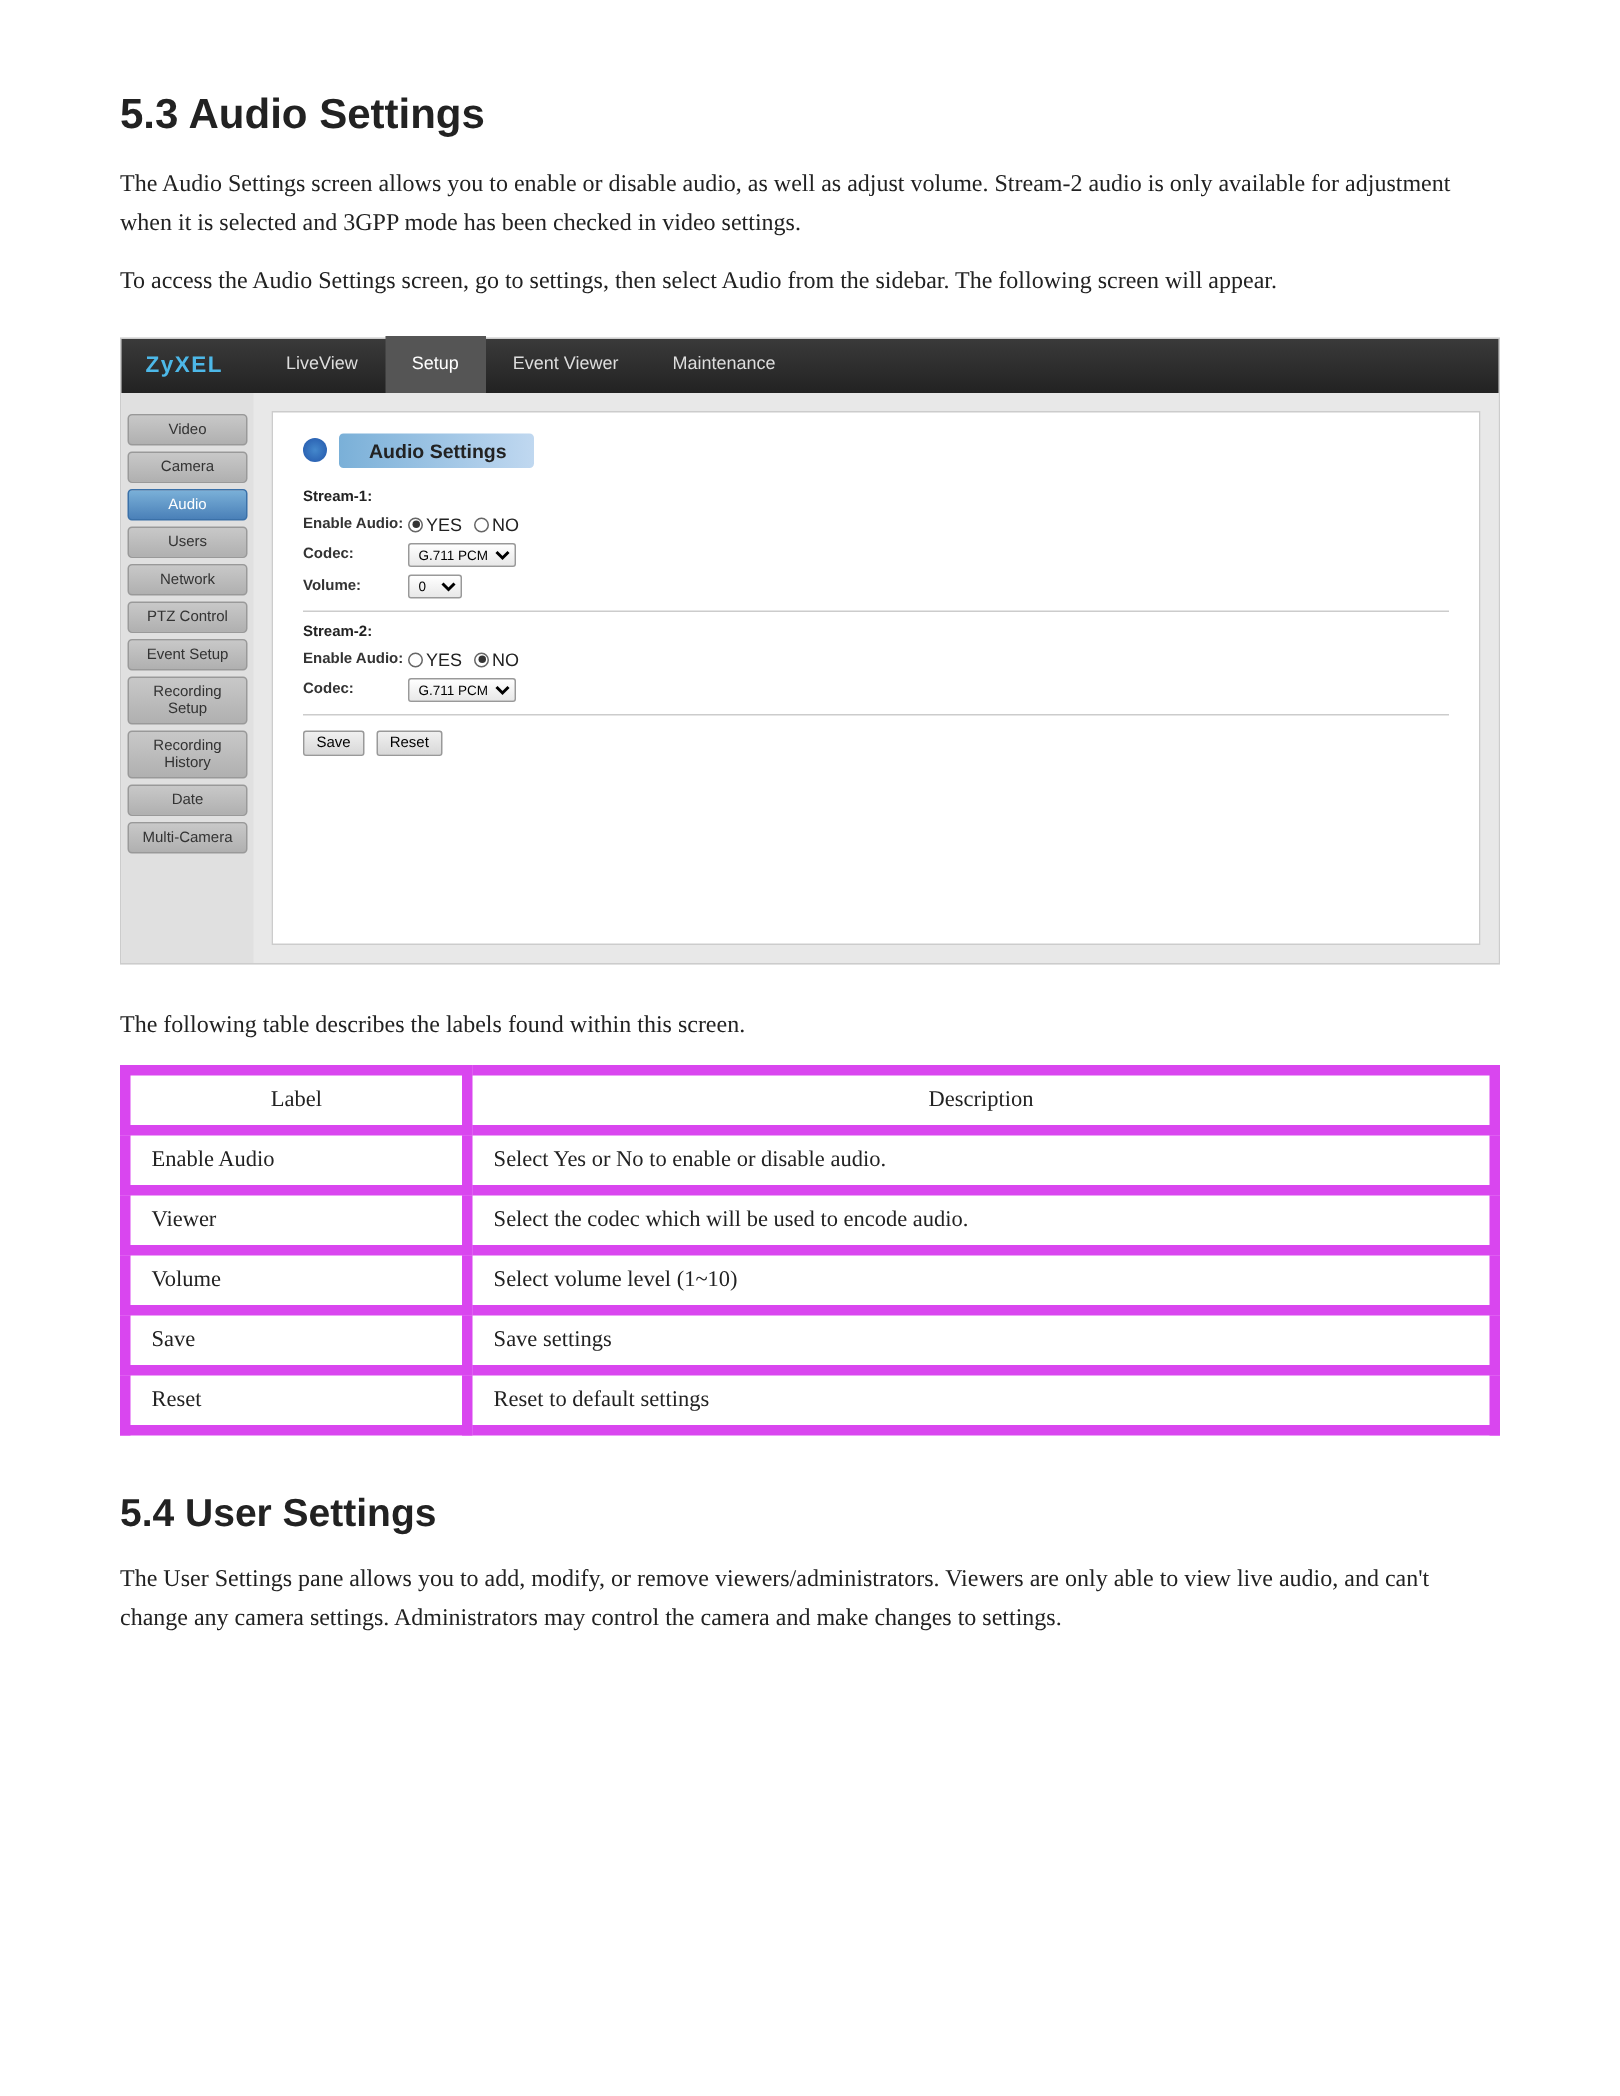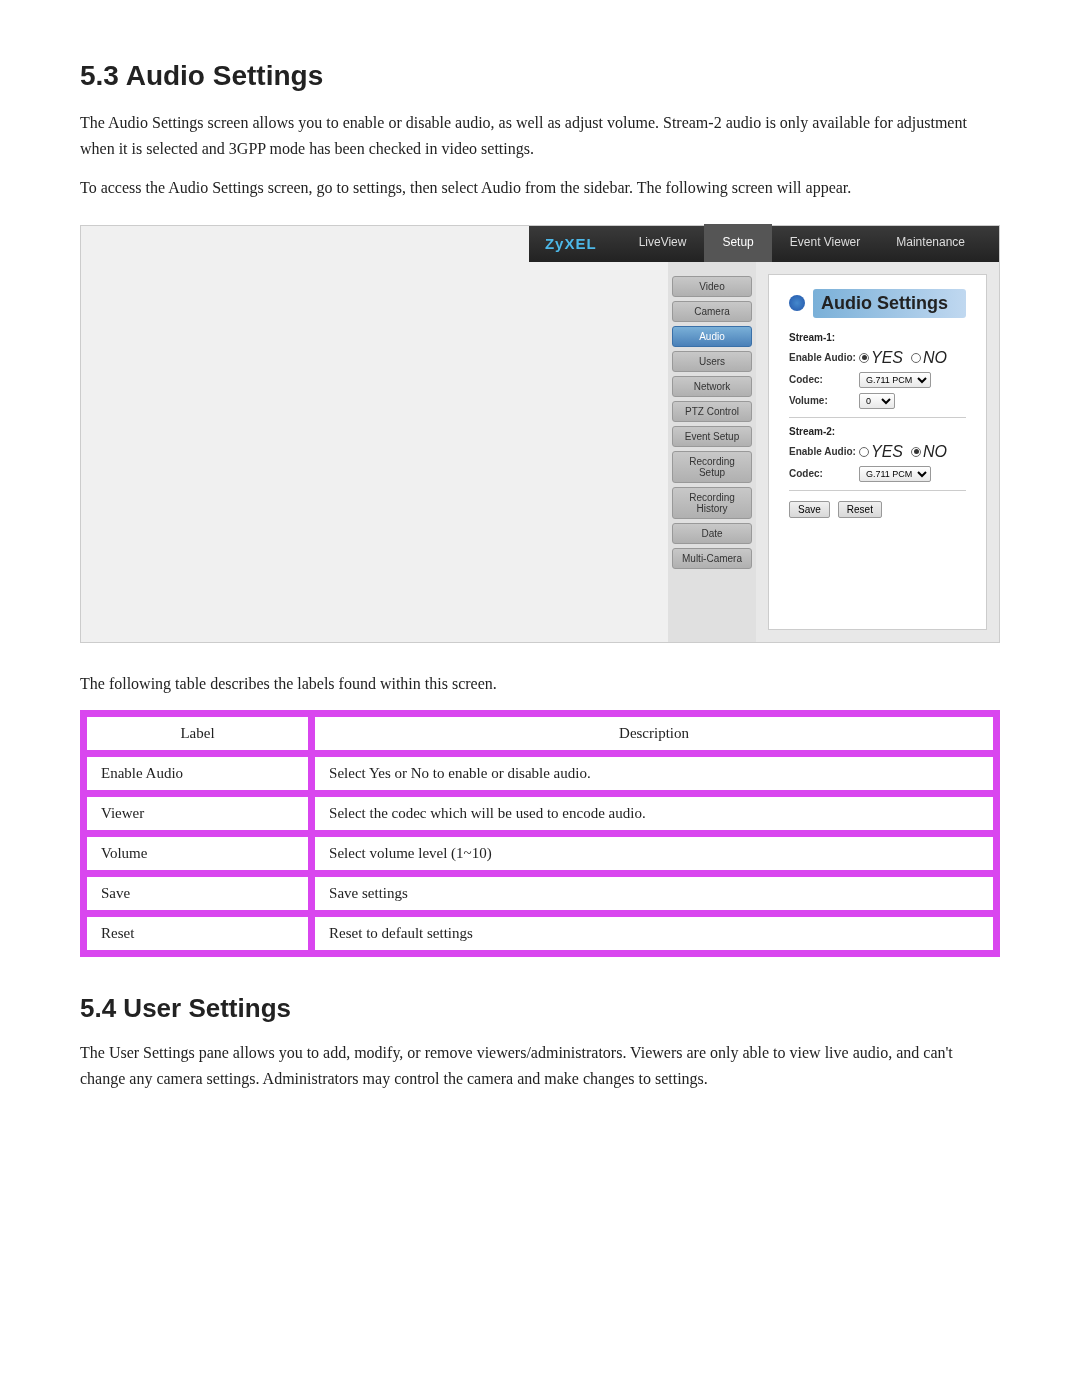--- a/index.html
+++ b/index.html
@@ -29,21 +29,20 @@
     }
 
     
     .screenshot-wrapper {
       border: 1px solid #ccc;
       background: #f0f0f0;
       margin: 24px 0 28px 0;
       padding: 0;
       display: flex;
       flex-direction: column;
-      align-items: flex-end;
     }
 
     
     .nav-bar {
       background: linear-gradient(to bottom, #3a3a3a, #222);
       display: flex;
       align-items: center;
       padding: 0 16px;
       height: 36px;
       gap: 0;
@@ -118,25 +117,25 @@
       margin-bottom: 14px;
     }
     .panel-title-icon {
       width: 16px;
       height: 16px;
       background: radial-gradient(circle, #4488cc, #2255aa);
       border-radius: 50%;
       display: inline-block;
     }
     .panel-title-text {
-      font-size: 18px;
+      font-size: 13px;
       font-weight: bold;
       font-family: Arial, sans-serif;
       background: linear-gradient(to right, #7ab0d8, #c0d8f0);
-      padding: 4px 18px 4px 8px;
+      padding: 4px 18px 4px 20px;
       border-radius: 3px;
     }
 
     .stream-label {
       font-size: 10px;
       font-weight: bold;
       font-family: Arial, sans-serif;
       margin-bottom: 6px;
       margin-top: 4px;
     }
@@ -154,22 +153,21 @@
     }
     .radio-group {
       display: flex;
       gap: 8px;
       align-items: center;
     }
     .radio-option {
       display: flex;
       align-items: center;
       gap: 2px;
-      font-size: 16px;
-      font-style: italic;
+      font-size: 12px;
     }
     .radio-dot {
       width: 10px;
       height: 10px;
       border-radius: 50%;
       border: 1.5px solid #666;
       display: flex;
       align-items: center;
       justify-content: center;
     }

